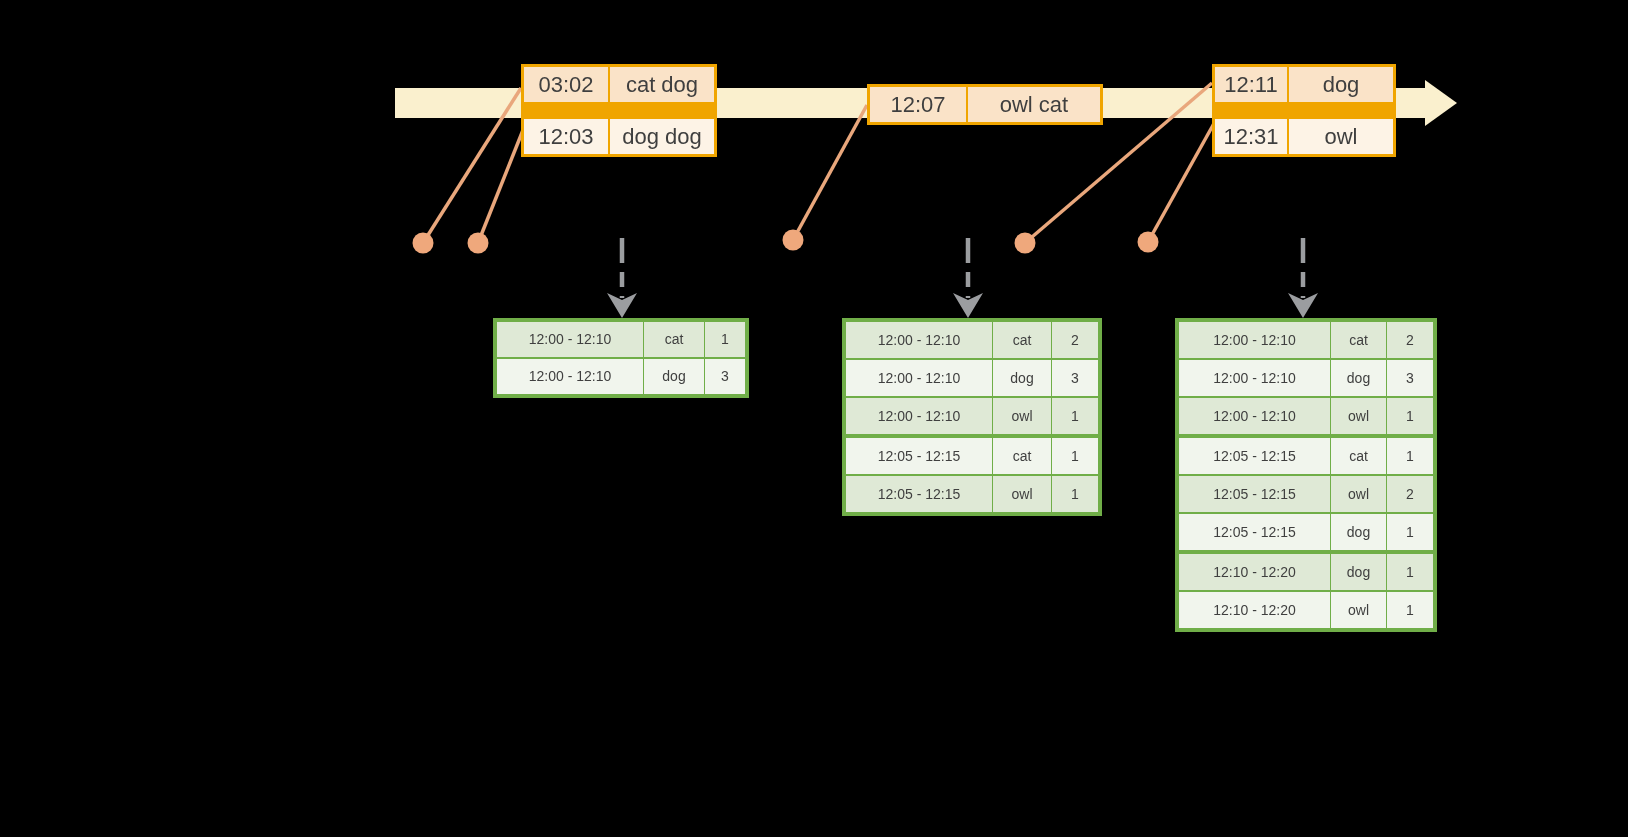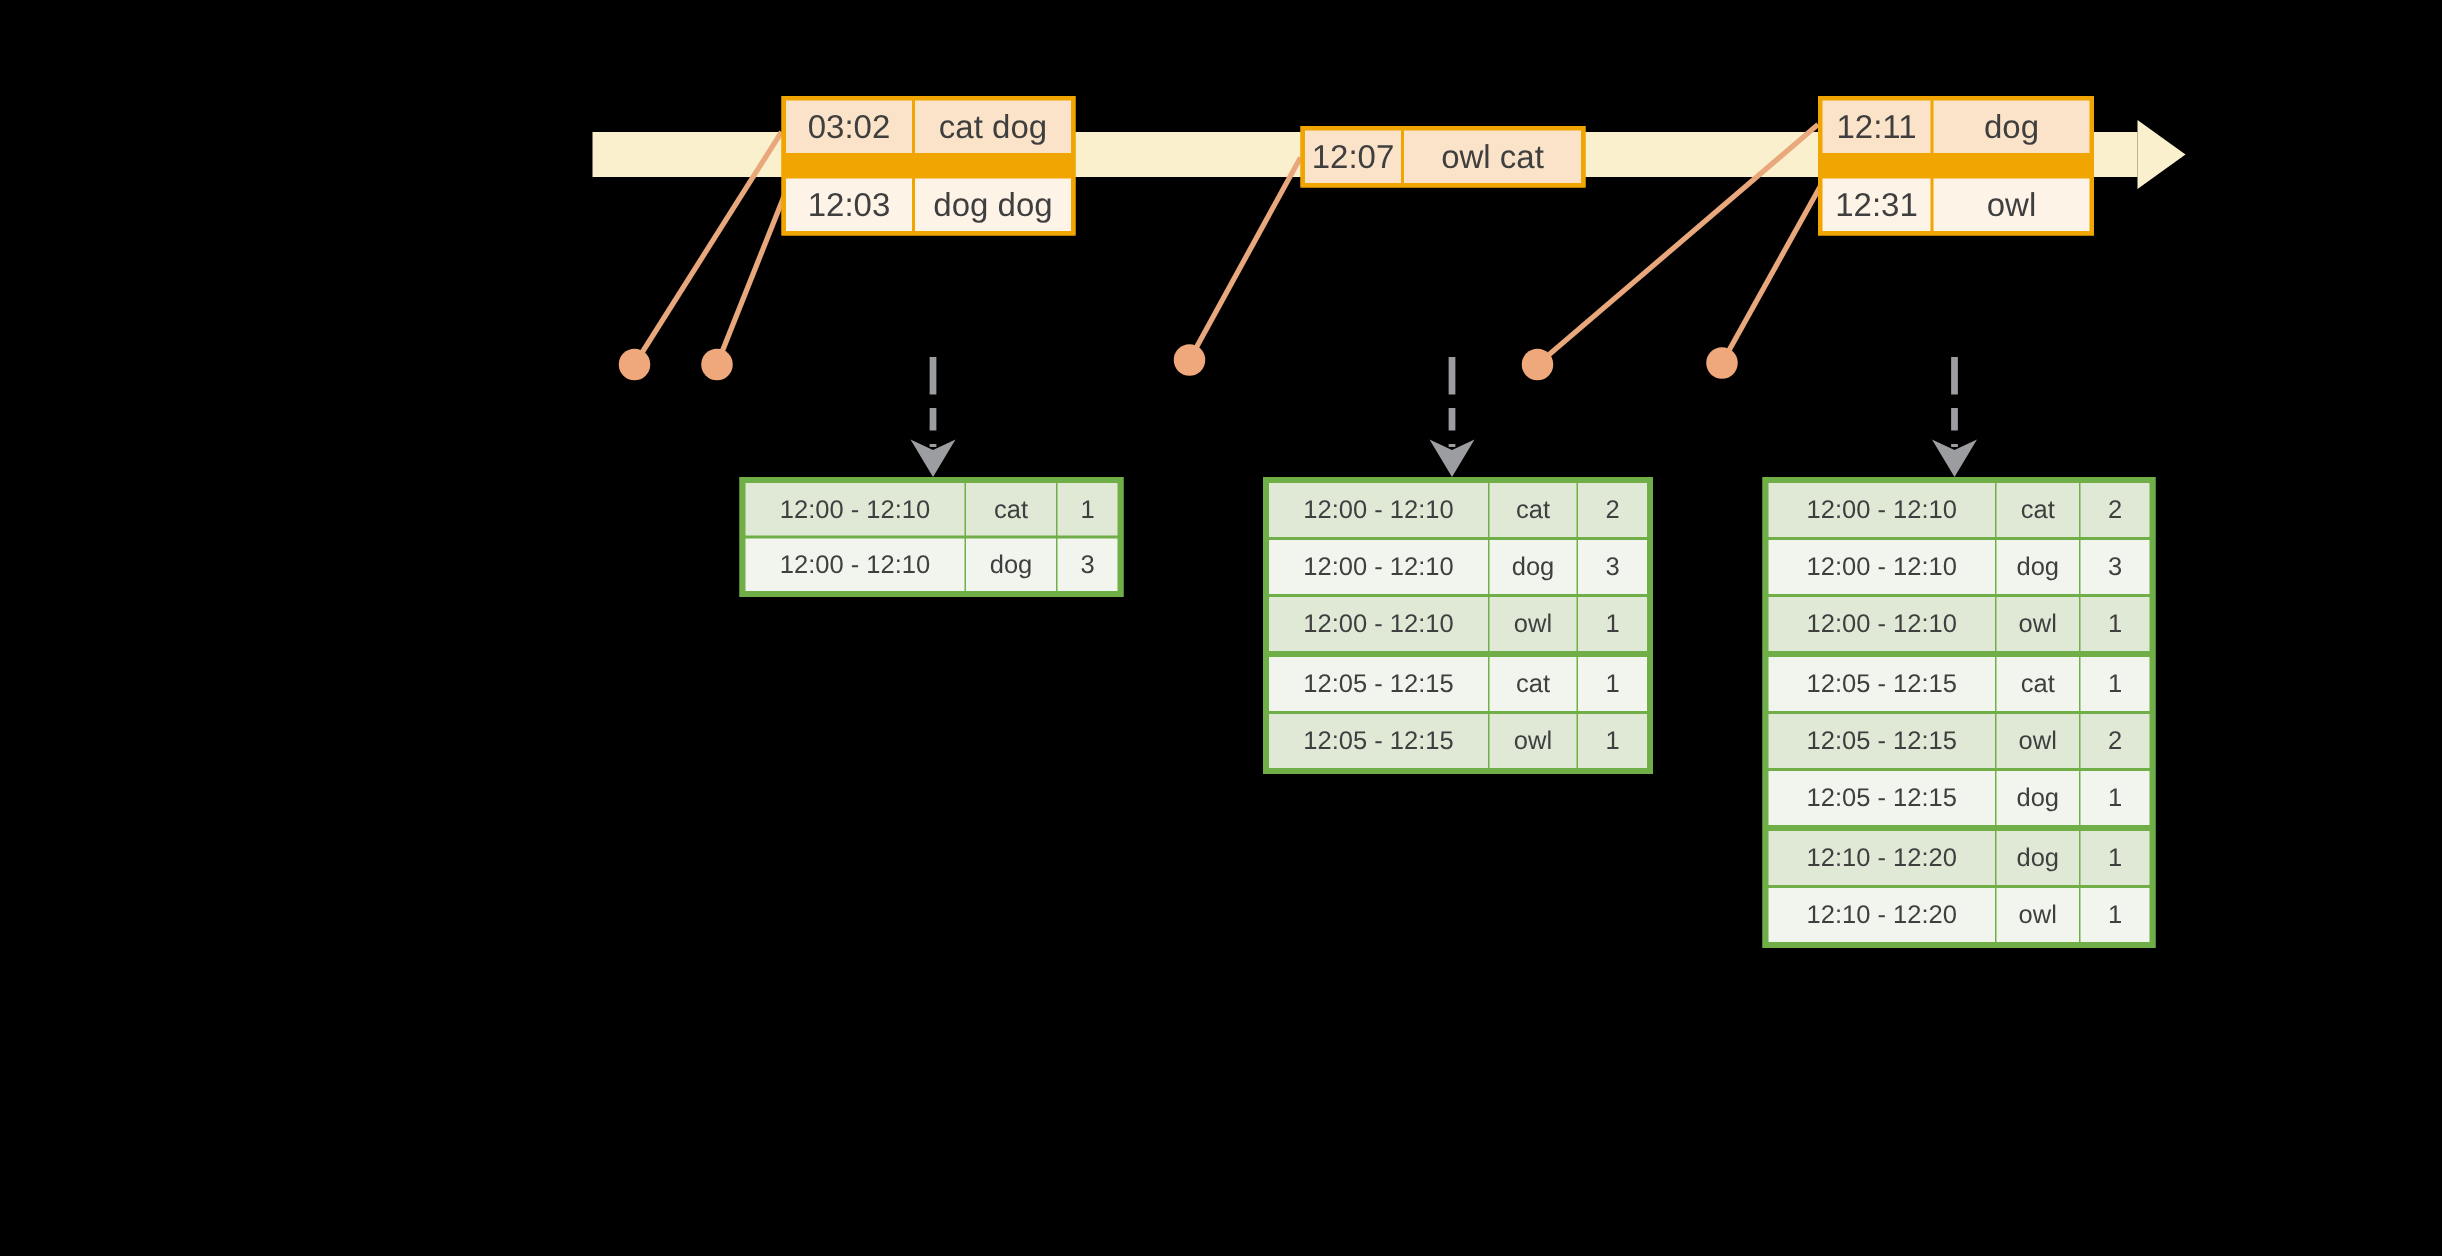--- a/index.html
+++ b/index.html
@@ -43,38 +43,38 @@
     font-size: 22px;
     overflow: hidden; white-space: nowrap;
   }
   .etable .tcell + .tcell { margin-left: 2px; }
   .etable .trow.dark  .tcell { background: var(--event-row-dark); }
   .etable .trow.light .tcell { background: var(--event-row-light); }
   #etable-0 { left: 521px; top: 64px; }
   #etable-0 .col-time  { width: 84px; }
   #etable-0 .col-words { width: 104px; }
   #etable-1 { left: 867px; top: 84px; }
-  #etable-1 .col-time  { width: 64px; }
-  #etable-1 .col-words { width: 118px; }
+  #etable-1 .col-time  { width: 96px; }
+  #etable-1 .col-words { width: 132px; }
   #etable-2 { left: 1212px; top: 64px; }
   #etable-2 .col-time  { width: 72px; }
   #etable-2 .col-words { width: 104px; }
   
   .rtable {
     position: absolute; z-index: 2;
     border: 4px solid var(--result-border);
     background: var(--result-border);
   }
   .rtable .trow { display: flex; }
   .rtable .trow + .trow { margin-top: 2px; }
   .rtable .trow.break-top { margin-top: 4px; }
   .rtable .tcell {
     height: 36px; line-height: 36px;
     text-align: center;
-    font-size: 17px;
+    font-size: 14px;
     overflow: hidden; white-space: nowrap;
   }
   .rtable .tcell + .tcell { margin-left: 1px; }
   .rtable .trow.dark  .tcell { background: var(--result-row-dark); }
   .rtable .trow.light .tcell { background: var(--result-row-light); }
   #rtable-0 { left: 493px; top: 318px; }
   #rtable-0 .col-window { width: 146px; }
   #rtable-0 .col-word   { width: 60px; }
   #rtable-0 .col-count  { width: 40px; }
   #rtable-0 .tcell { height: 35px; line-height: 35px; }

